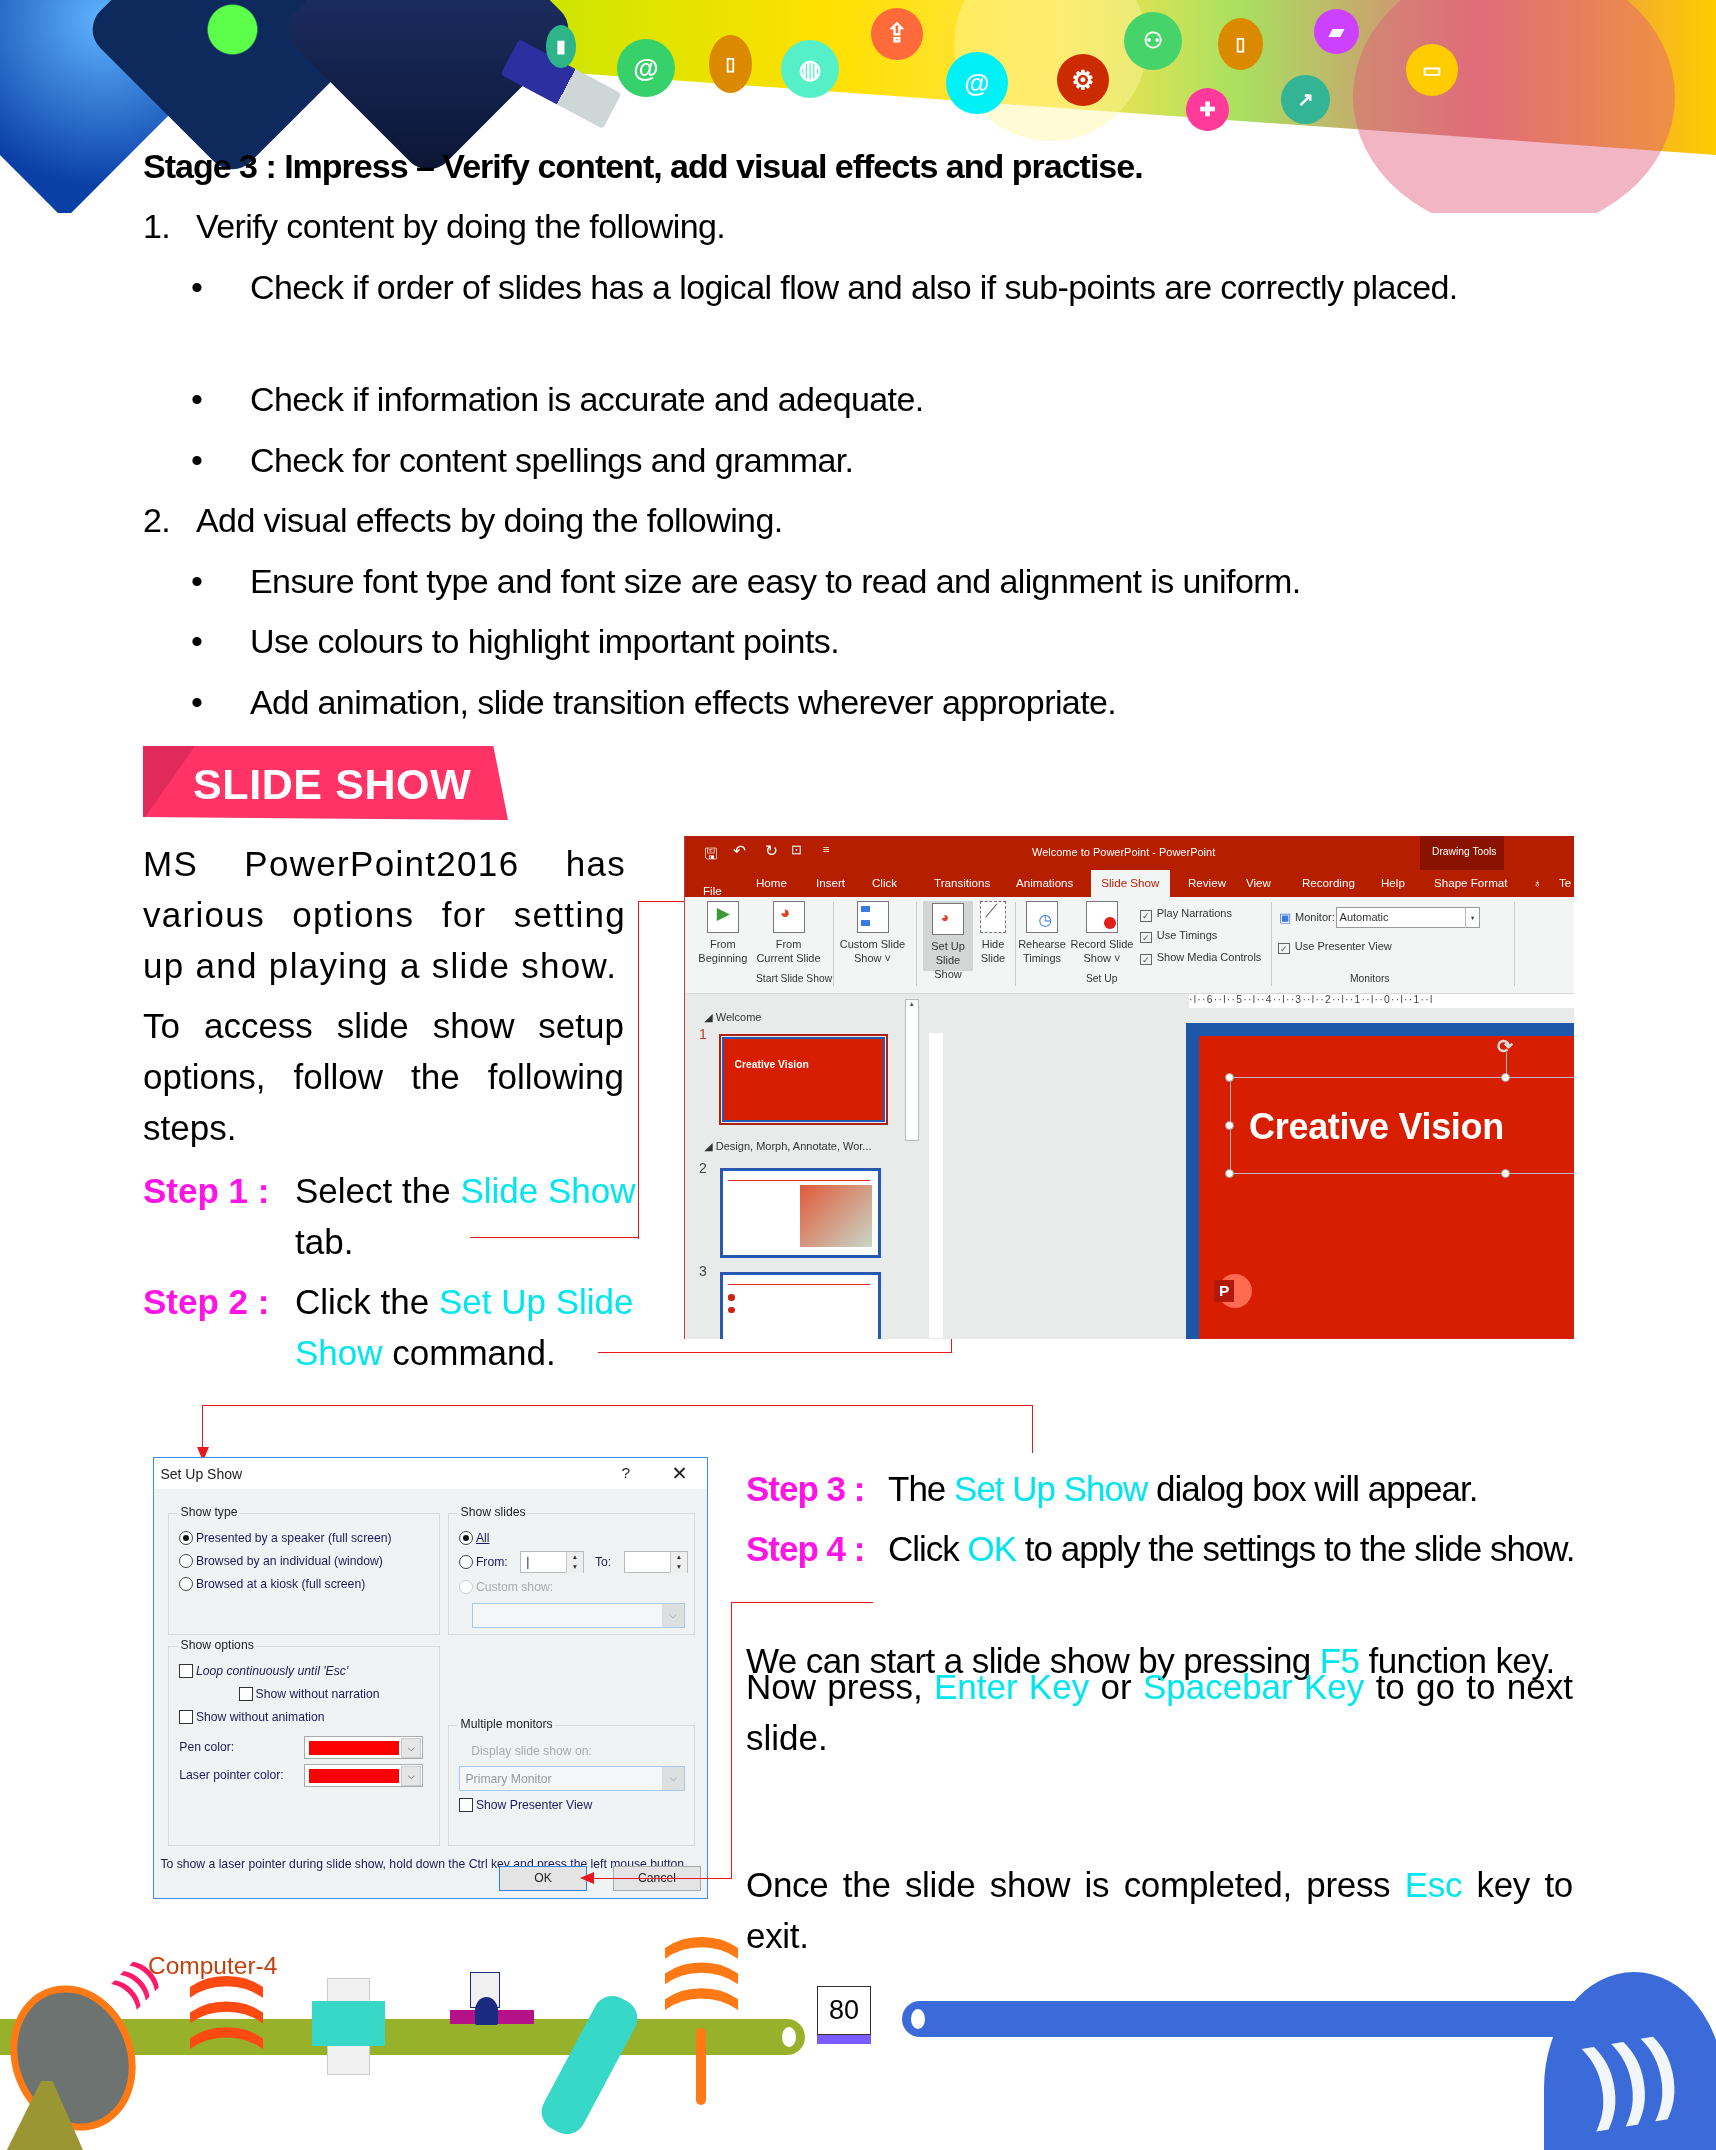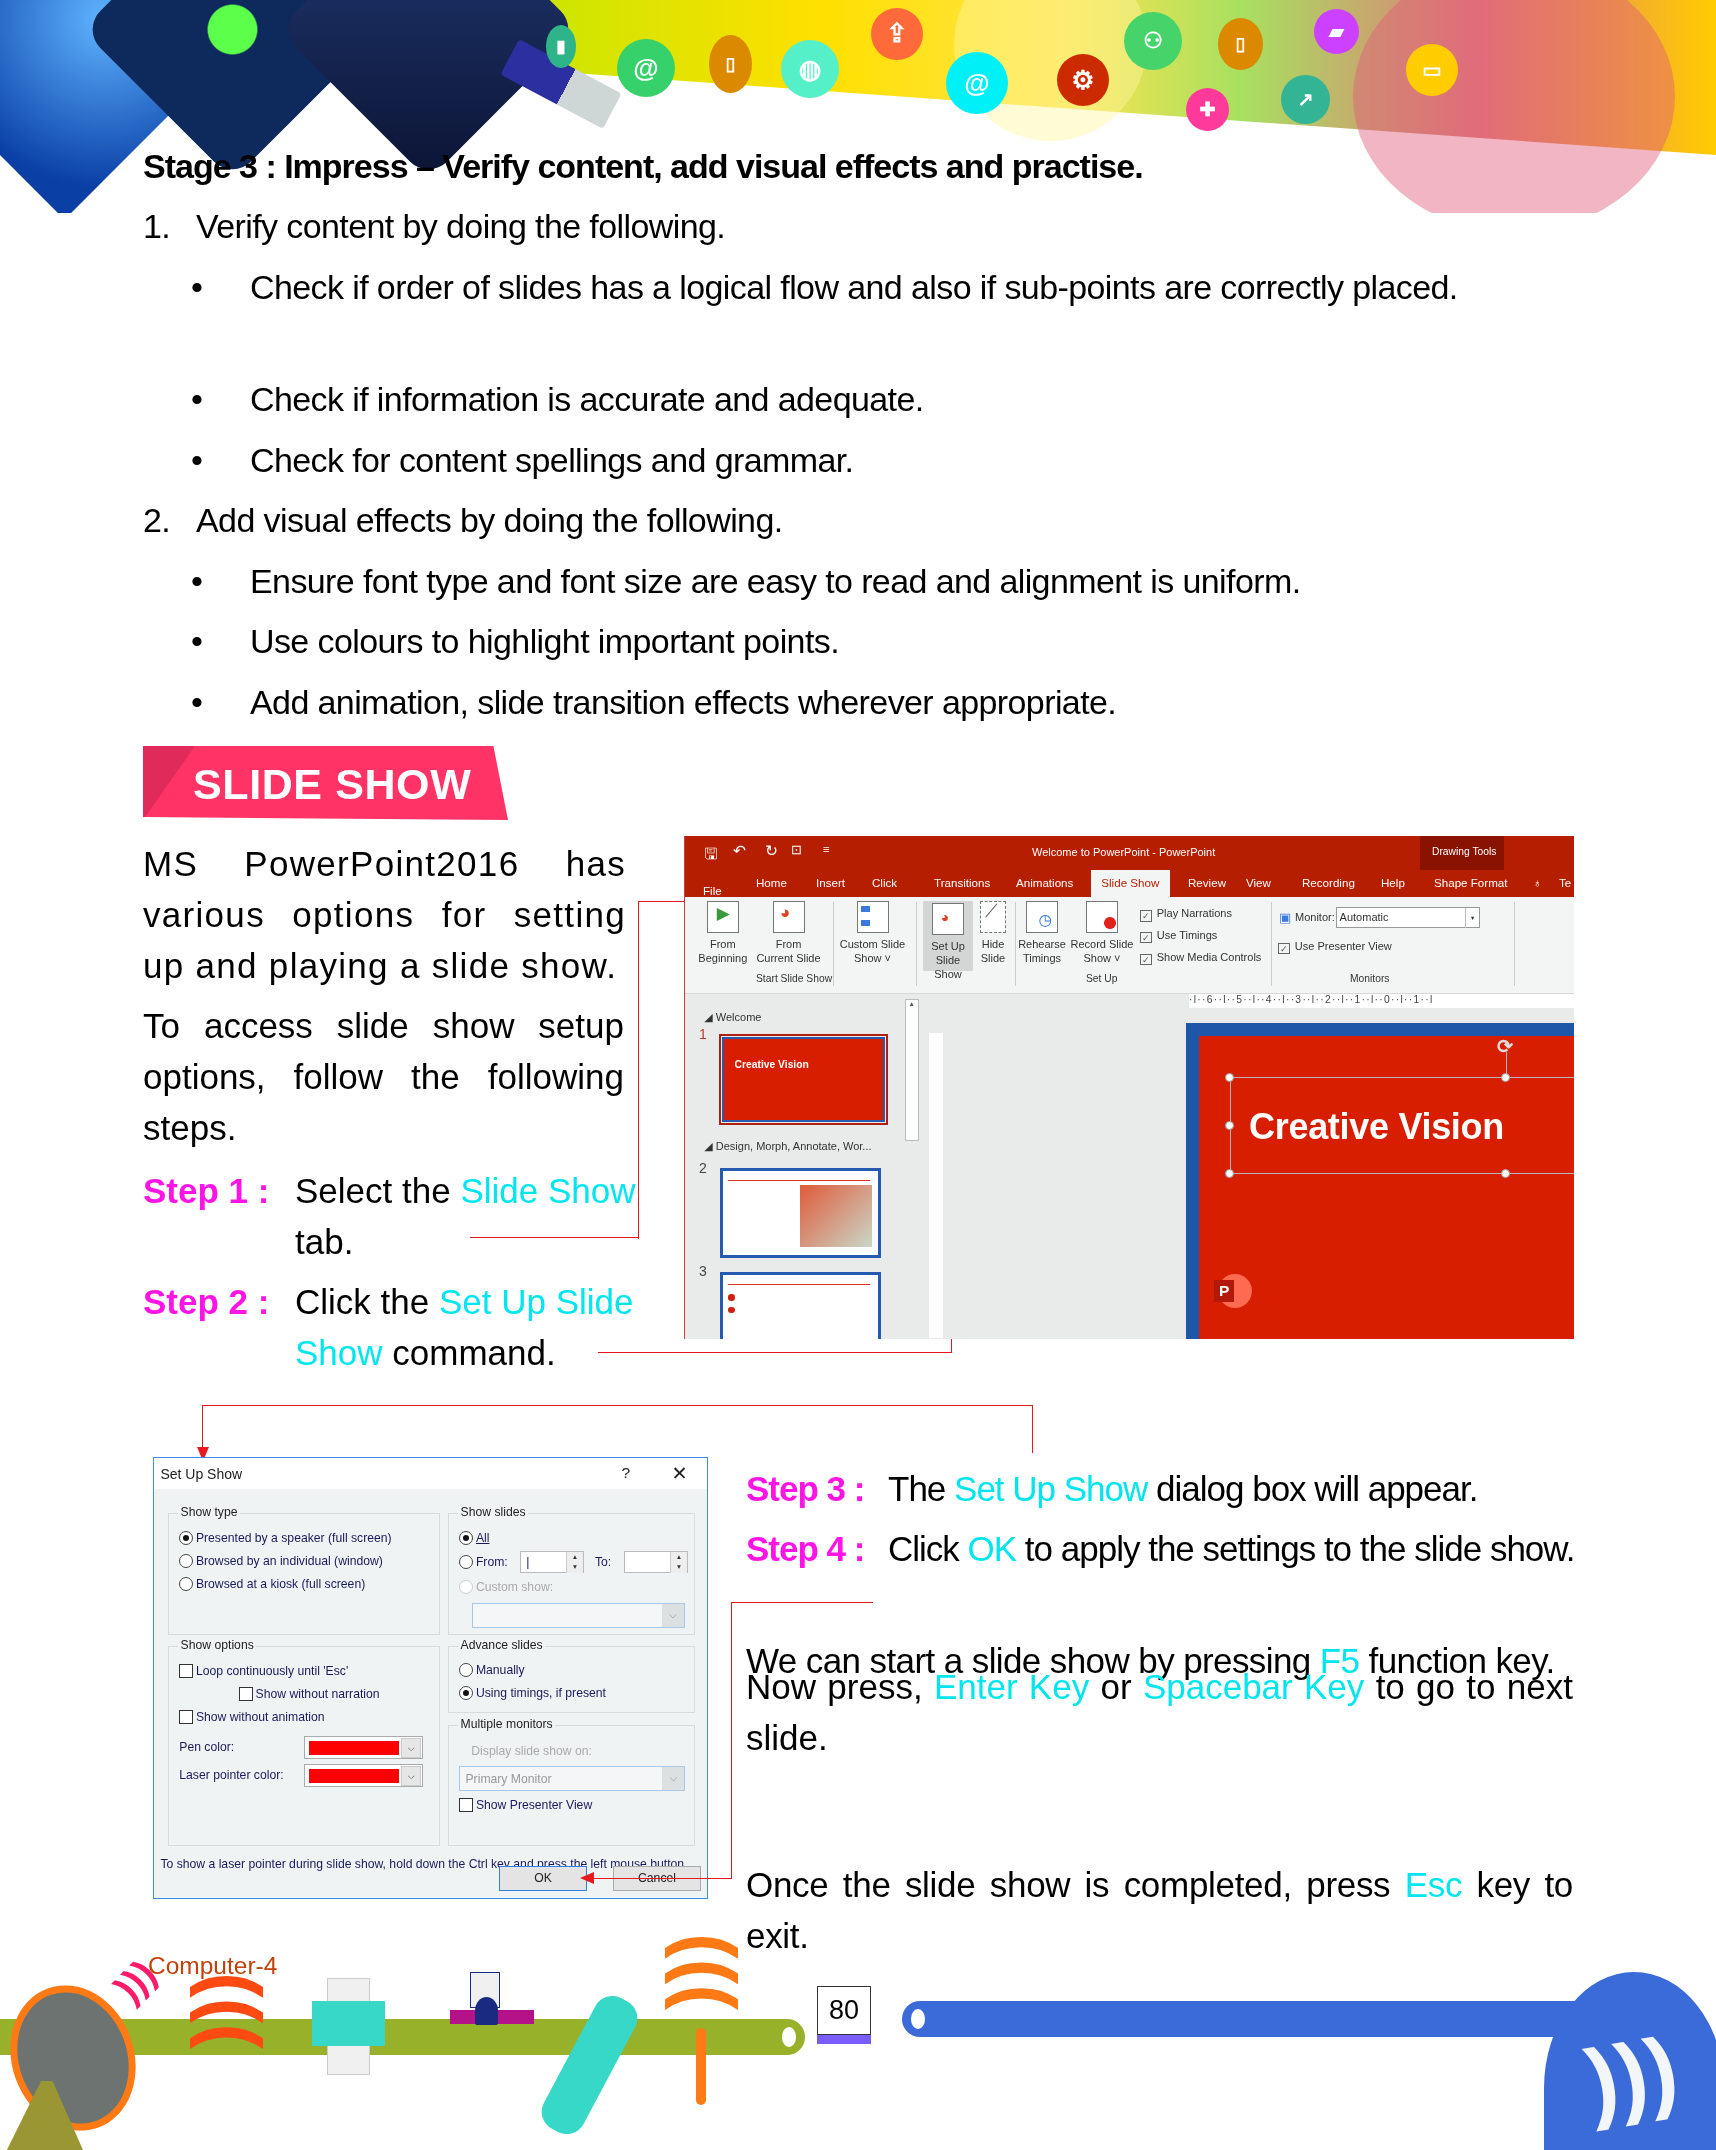--- a/index.html
+++ b/index.html
@@ -385,40 +385,35 @@
         <div class="arr">▲<br>▼</div>
       </div>
     <div class="opt dis-txt" style="left:10.3px;top:66px;"><span class="radio dis"></span><span>Custom show:</span></div>
     <div class="combo" style="left:23px;top:89px;width:213px;">
         <div class="arr">⌵</div>
       </div>
   </div>
 
   <div class="fs" style="left:14px;top:188px;width:272px;height:200px;">
     <span class="fs-lbl">Show options</span>
-    <div class="opt" style="left:10.3px;top:17px;"><span class="chk"></span><span>Loop continuously until 'Esc'</span></div>
+    <div class="opt" style="left:10.3px;top:17px;font-style:italic;"><span class="chk"></span><span>Loop continuously until 'Esc'</span></div>
     <div class="opt" style="left:24px;top:40px;padding-left:46px;"><span class="chk"></span><span>Show without narration</span></div>
     <div class="opt" style="left:10.3px;top:63px;"><span class="chk"></span><span>Show without animation</span></div>
     <div class="opt" style="left:10.3px;top:93px;">Pen color:</div>
     <div class="colorpick" style="left:135px;top:89px;">
         <div class="sw"></div>
         <div class="arr">⌵</div>
       </div>
     <div class="opt" style="left:10.3px;top:121px;">Laser pointer color:</div>
     <div class="colorpick" style="left:135px;top:117px;">
         <div class="sw"></div>
         <div class="arr">⌵</div>
       </div>
   </div>
 
-  <div class="fs" style="left:294px;top:188px;width:247px;height:67px;">
-    <span class="fs-lbl">Advance slides</span>
-    <div class="opt" style="left:10.3px;top:15.5px;"><span class="radio"></span><span>Manually</span></div>
-    <div class="opt" style="left:10.3px;top:39px;"><span class="radio on"></span><span>Using timings, if present</span></div>
-  </div>
 
   <div class="fs" style="left:294px;top:267px;width:247px;height:121px;">
     <span class="fs-lbl">Multiple monitors</span>
     <div class="opt dis-txt" style="left:10.3px;top:18px;margin-left:12px;">Display slide show on:</div>
     <div class="combo" style="left:10.3px;top:40px;width:226px;">
       <span class="dis-txt" style="position:absolute;left:5.2px;top:4.5px;color:#999;">Primary Monitor</span>
       <div class="arr">⌵</div>
     </div>
     <div class="opt" style="left:10.3px;top:72px;"><span class="chk"></span><span>Show Presenter View</span></div>
   </div>

